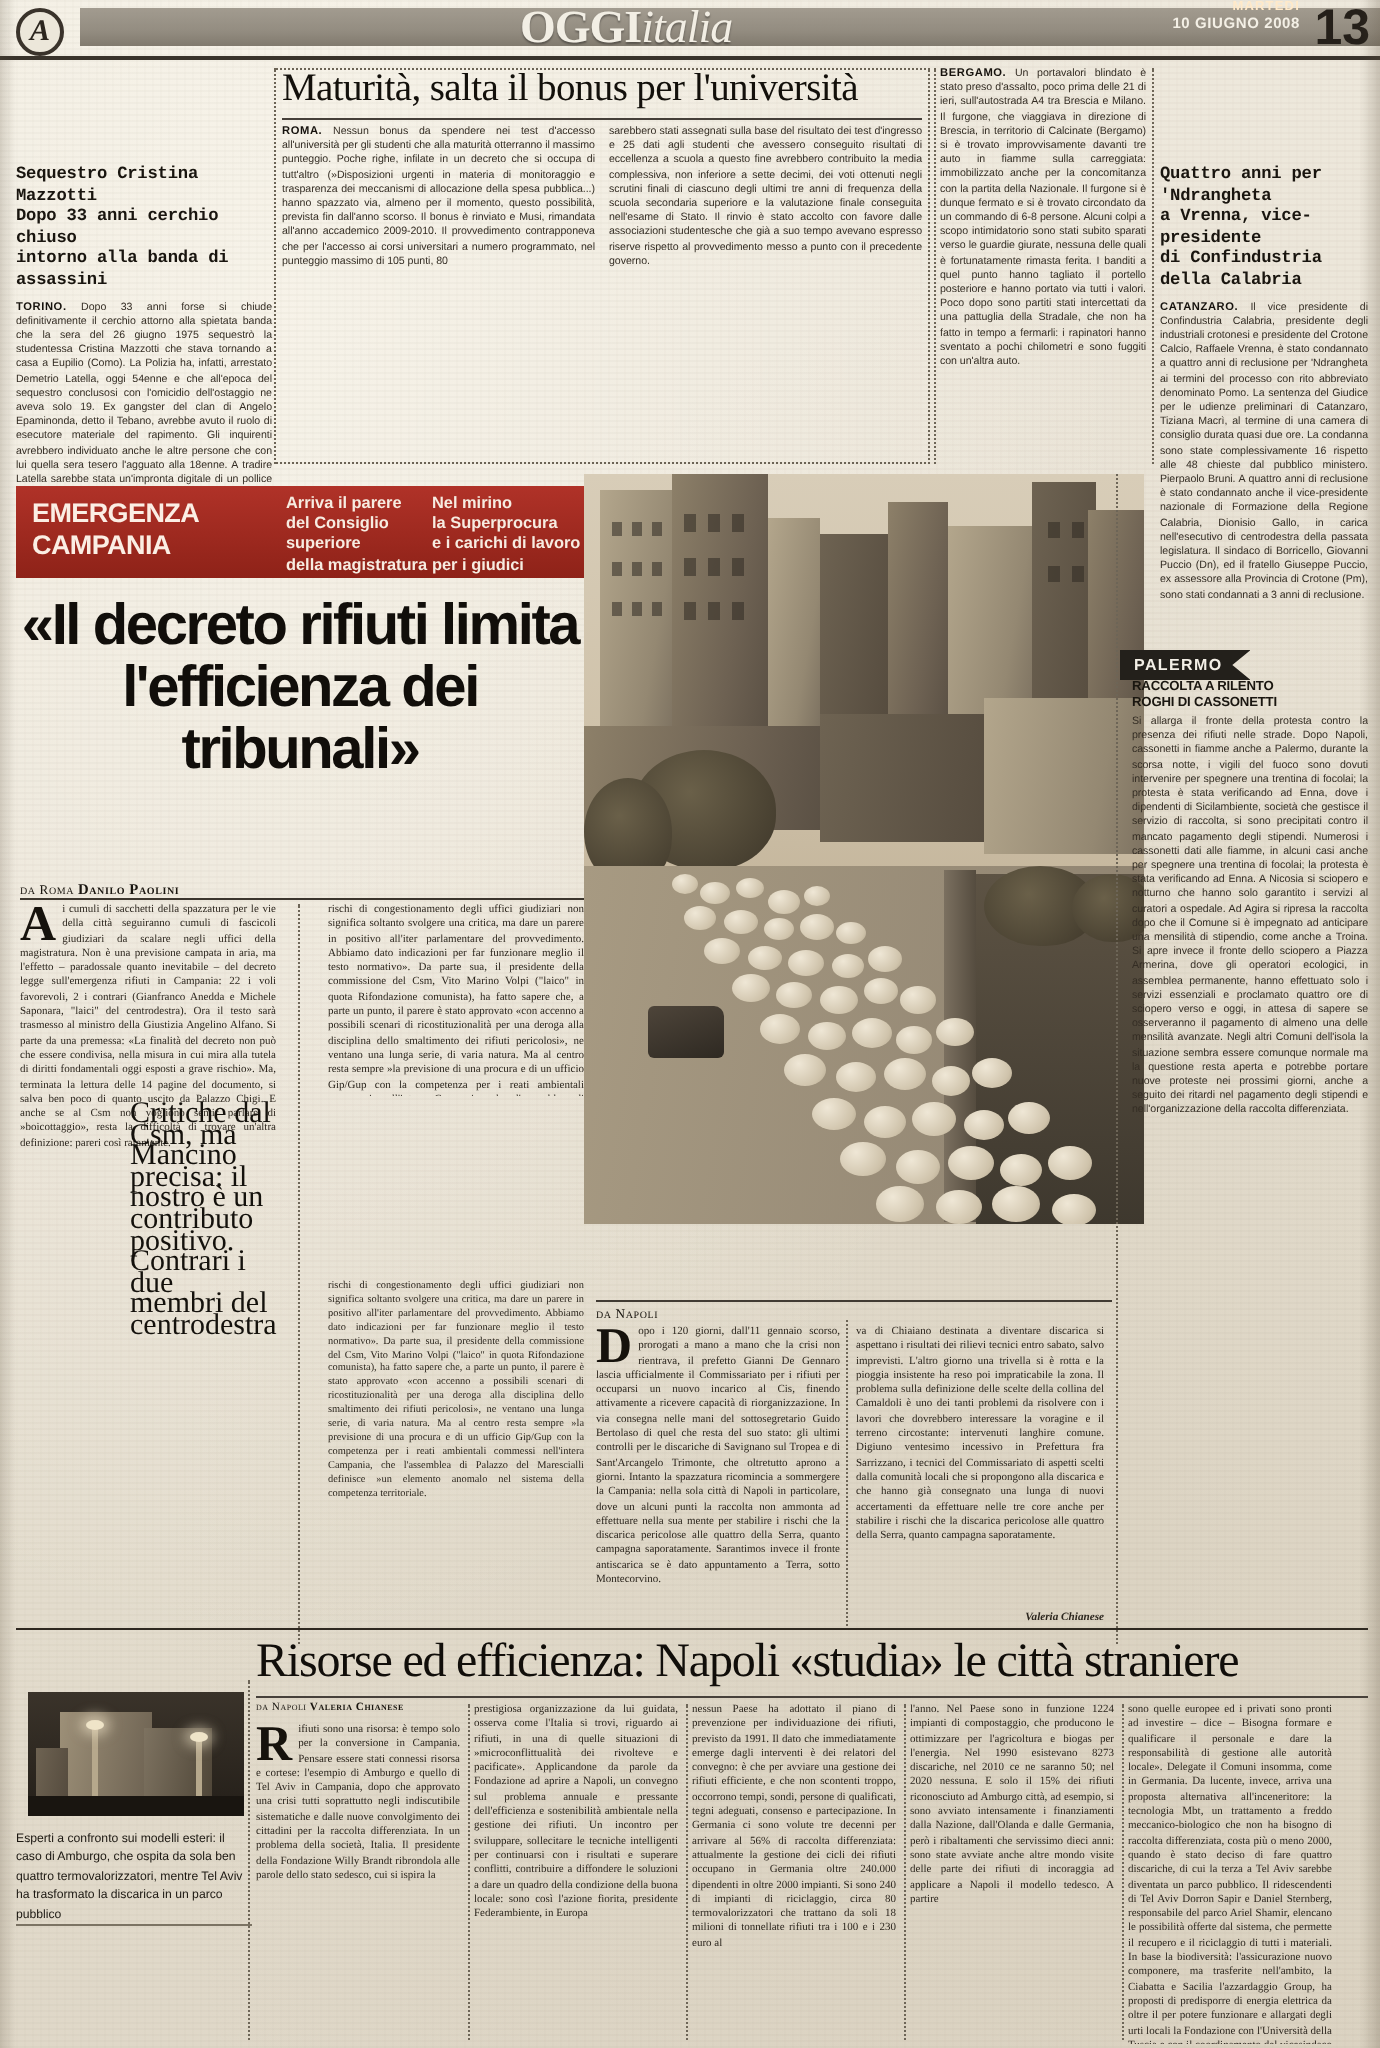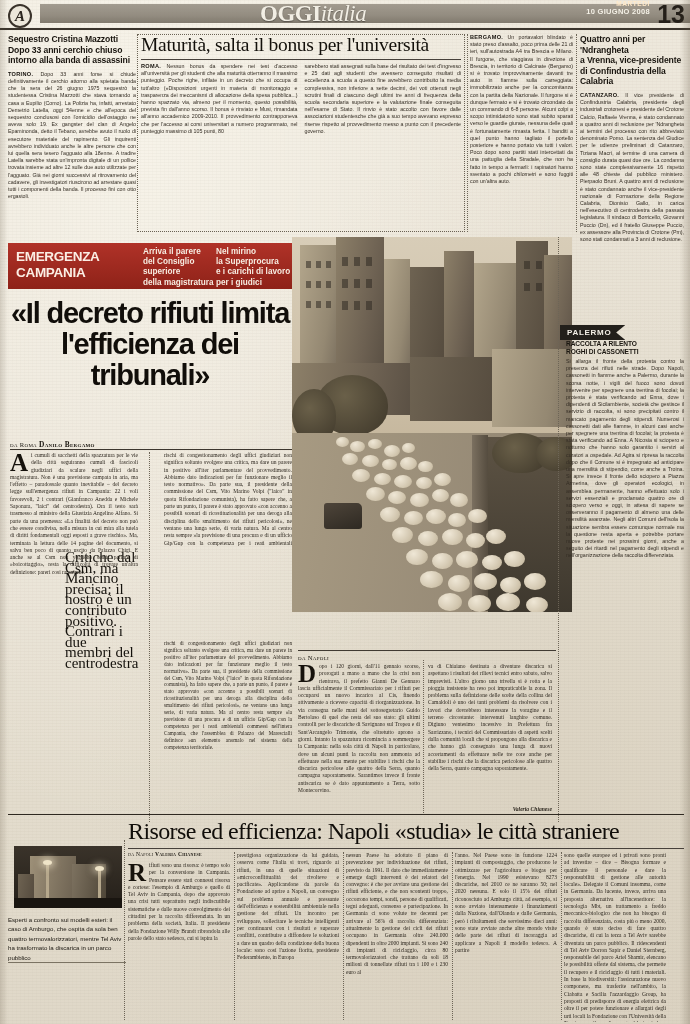--- a/index.html
+++ b/index.html
@@ -41,22 +41,22 @@
   .mast-title .ital { font-style:italic; font-weight:normal; }
   .mast-date { position:absolute; right:40px; top:1px; text-align:right;
     font-family:"Liberation Sans", sans-serif; color:#f4f0e6; line-height:1.05; }
   .mast-date .d1 { font-size:6.5px; font-weight:bold; letter-spacing:.6px; color:#ffe9c9; }
   .mast-date .d2 { font-size:7.5px; font-weight:bold; letter-spacing:.3px; }
   .mast-page { position:absolute; right:5px; top:0px; font-size:25px; font-weight:bold;
     font-family:"Liberation Sans", sans-serif; color:#241f19; line-height:28px; }
   .mast-rule { position:absolute; left:0; top:28px; width:690px; height:1.6px; background:#3a342c; }
 
   
-  .kicker { font-family:Liberation Sans, sans-serif; font-weight:bold;
-    font-size:8.6px; line-height:10.6px; color:#19150f; letter-spacing:-.1px; }
+  .kicker { font-family:Liberation Mono, monospace; font-weight:bold;
+    font-size:8.6px; line-height:10.6px; color:#19150f; letter-spacing:-.1px;margin-top:48px; }
   .body-col { font-family:"Liberation Sans", sans-serif; font-size:5.3px;
     line-height:7.2px; text-align:justify; color:#342d24; letter-spacing:-.02px; }
   .body-serif { font-family:"Liberation Serif", serif; font-size:5.5px;
     line-height:7.3px; text-align:justify; color:#2c261e; }
   .place { font-family:"Liberation Sans", sans-serif; font-weight:bold; font-size:5.6px;
     letter-spacing:.3px; color:#16120d; }
   .vrule { position:absolute; width:0; border-left:1px dotted #6d6557; }
   .hrule { position:absolute; height:0; border-top:1px solid #46403a; }
 
   
@@ -331,21 +331,21 @@
     <div class="b3" style="white-space: pre-line;">Nel mirino
 la Superprocura
 e i carichi di lavoro
 per i giudici</div>
   </div>
 
   <div class="mainhead">«Il decreto rifiuti limita l'efficienza dei tribunali»</div>
 
   <div class="byline">
     <span>da Roma</span>
-    <b>Danilo Bergamo</b>
+    <b>Danilo Paolini</b>
   </div>
   <div class="byline-rule"></div>
 
   <div class="body-serif" style="position:absolute;left:10px;top:452px;width:128px;height:370px;overflow:hidden;">
     <span class="dropcap">A</span><span>i cumuli di sacchetti della spazzatura per le vie della città seguiranno cumuli di fascicoli giudiziari da scalare negli uffici della magistratura. Non è una previsione campata in aria, ma l'effetto – paradossale quanto inevitabile – del decreto legge sull'emergenza rifiuti in Campania: 22 i voli favorevoli, 2 i contrari (Gianfranco Anedda e Michele Saponara, "laici" del centrodestra). Ora il testo sarà trasmesso al ministro della Giustizia Angelino Alfano. Si parte da una premessa: «La finalità del decreto non può che essere condivisa, nella misura in cui mira alla tutela di diritti fondamentali oggi esposti a grave rischio». Ma, terminata la lettura delle 14 pagine del documento, si salva ben poco di quanto uscito da Palazzo Chigi. E anche se al Csm non vogliono sentir parlare di »boicottaggio», resta la difficoltà di trovare un'altra definizione: pareri così raramente.</span>
   </div>
   <div class="body-serif" style="position:absolute;left:164px;top:452px;width:128px;height:96px;overflow:hidden;">rischi di congestionamento degli uffici giudiziari non significa soltanto svolgere una critica, ma dare un parere in positivo all'iter parlamentare del provvedimento. Abbiamo dato indicazioni per far funzionare meglio il testo normativo». Da parte sua, il presidente della commissione del Csm, Vito Marino Volpi ("laico" in quota Rifondazione comunista), ha fatto sapere che, a parte un punto, il parere è stato approvato «con accenno a possibili scenari di ricostituzionalità per una deroga alla disciplina dello smaltimento dei rifiuti pericolosi», ne ventano una lunga serie, di varia natura. Ma al centro resta sempre »la previsione di una procura e di un ufficio Gip/Gup con la competenza per i reati ambientali commessi nell'intera Campania, che l'assemblea di Palazzo del Marescialli definisce »un elemento anomalo nel sistema della competenza territoriale.</div>
 
   <div class="subhead">Critiche dal Csm, ma Mancino precisa: il nostro è un contributo positivo. Contrari i due membri del centrodestra</div>
 

